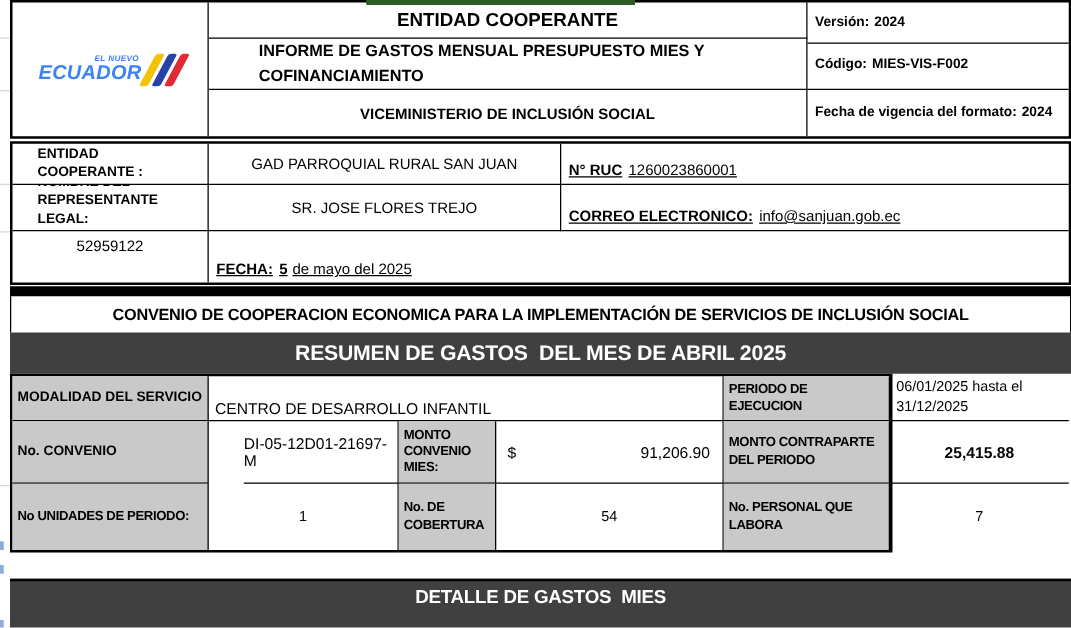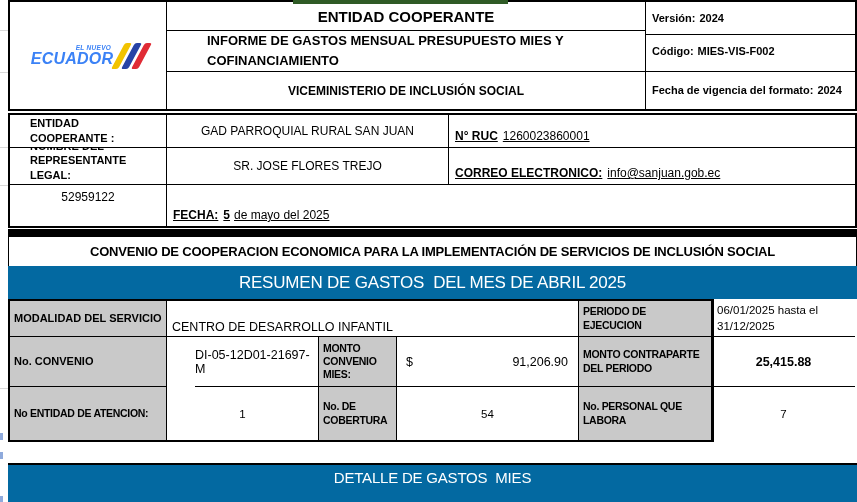--- a/index.html
+++ b/index.html
@@ -48,22 +48,22 @@
   .ent-value { display:flex; align-items:center; justify-content:center; font-size:12px; }
   .ent-right { display:flex; align-items:flex-end; font-size:12px; padding:4px 6px;text-decoration:underline; }
   .ent-right .lbl { font-weight:bold; margin-right:5px; white-space:nowrap; }
 
   
   #black-divider { position:absolute; left:8px; top:229px; width:849px; height:8px; background:#000; }
   #convenio-row { position:absolute; left:8px; top:237px; width:849px; height:29px;
                   border-left:1.5px solid #000; border-right:1.5px solid #000; box-sizing:border-box;
                   display:flex; align-items:center; justify-content:center;
                   font-weight:bold; font-size:13px; letter-spacing:-0.2px; white-space:pre; }
-  .bar { position:absolute; left:8px; width:849px; background:#0369a1; color:#fff; text-align:center;
-         font-weight:normal; box-sizing:border-box; white-space:pre; letter-spacing:-0.2px; }
+  .bar { position:absolute; left:8px; width:849px; background:#404040; color:#fff; text-align:center;
+         font-weight:bold; box-sizing:border-box; white-space:pre; letter-spacing:-0.2px; }
   #bar-resumen { top:266px; height:33px; line-height:33px; font-size:17px; }
   #bar-detalle { top:463px; height:48px; line-height:25px; font-size:15px;
                  border-top:2px solid #000; border-bottom:6px solid #c4b5fd; }
 
   
   #resumen { position:absolute; left:8px; top:299px; width:706px; height:143px;
              border:2px solid #000; box-sizing:border-box;
              display:grid; grid-template-columns:157px 152px 78px 182px 133px 143px; grid-template-rows:36px 50px 53px; }
   .rs-label { display:flex; align-items:center; font-weight:bold; font-size:11px; line-height:1.25; padding:2px 4px; }
   .rs-label.narrow { font-size:10.5px; letter-spacing:-0.3px; }
@@ -166,21 +166,21 @@
     <div class="c rs-label gray br bb">No. CONVENIO</div>
     <div id="rs-convenio-value" class="c rs-value br bb">DI-05-12D01-21697-M</div>
     <div class="c rs-label narrow gray br bb">MONTO CONVENIO MIES:</div>
     <div id="rs-monto-value" class="c rs-value br bb">
       <span>$</span>
       <span>91,206.90</span>
     </div>
     <div class="c rs-label narrow gray br bb">MONTO CONTRAPARTE DEL PERIODO</div>
     <div id="rs-contraparte-value" class="c rs-value bb">25,415.88</div>
 
-    <div class="c rs-label narrow gray br">No ENTIDAD DE ATENCION:</div>
+    <div class="c rs-label narrow gray br">No UNIDADES DE PERIODO:</div>
     <div class="c rs-value br">1</div>
     <div class="c rs-label narrow gray br">No. DE COBERTURA</div>
     <div class="c rs-value br">54</div>
     <div class="c rs-label narrow gray br">No. PERSONAL QUE LABORA</div>
     <div class="c rs-value">7</div>
   </div>
 
   <div id="bar-detalle" class="bar">DETALLE DE GASTOS  MIES</div>
 
 </div>

